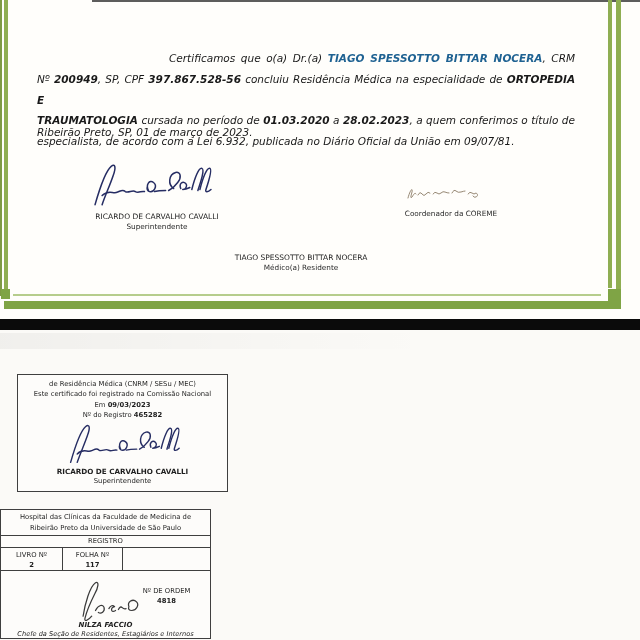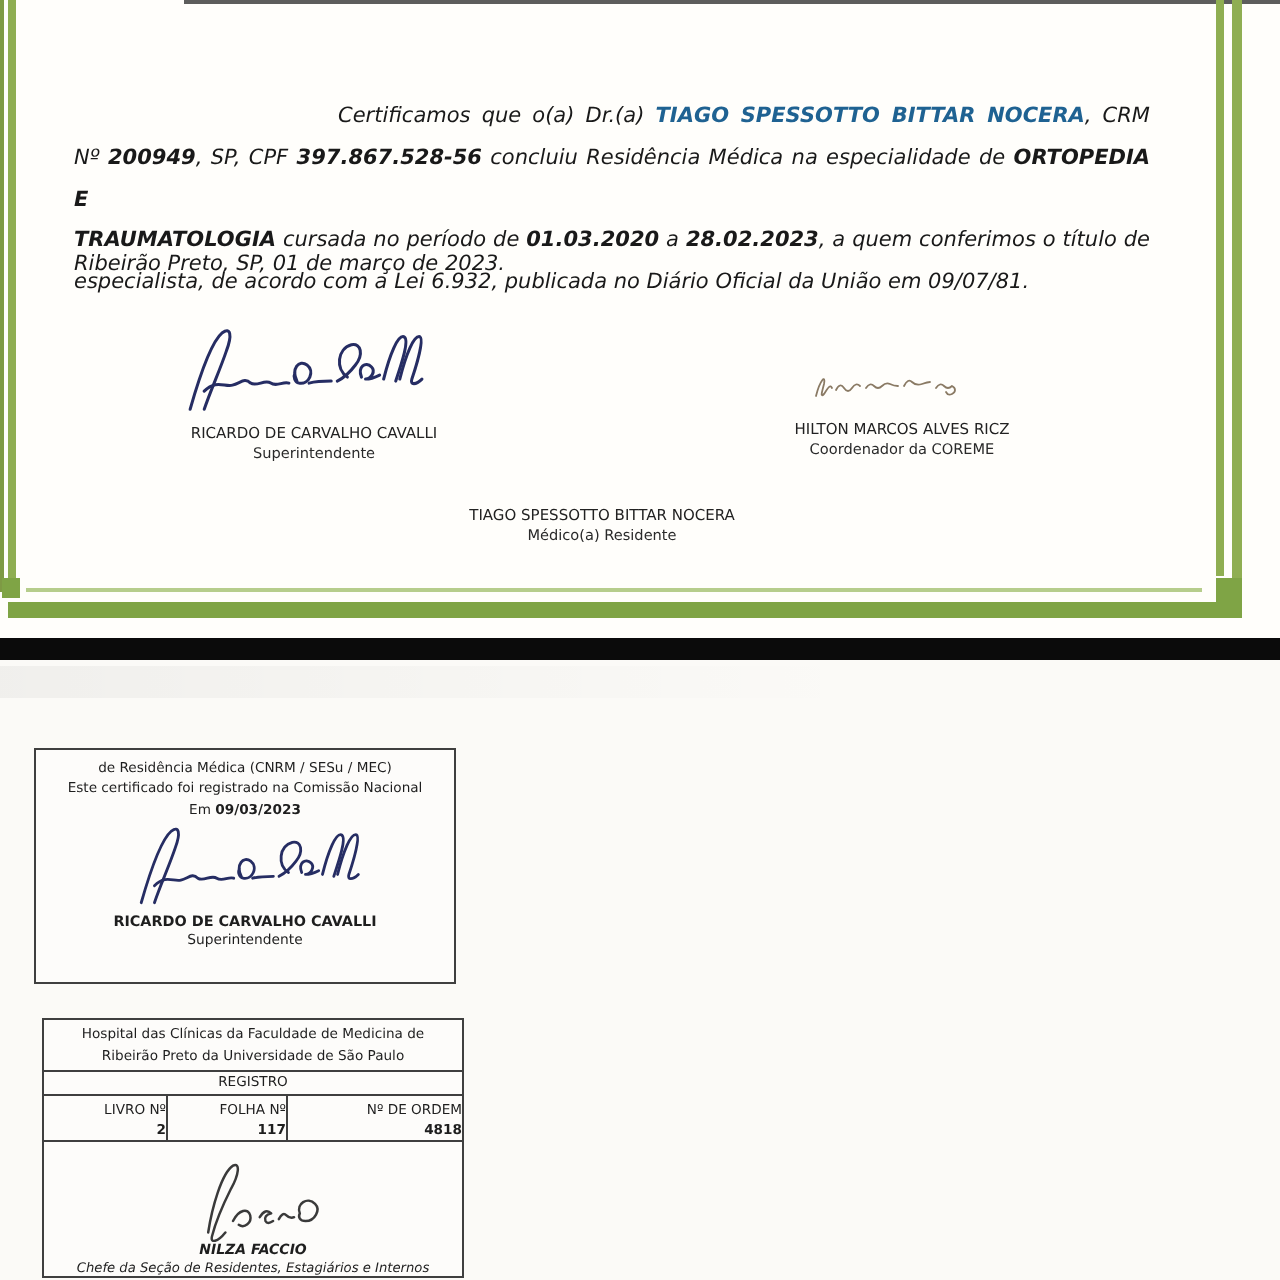--- a/index.html
+++ b/index.html
@@ -46,31 +46,31 @@
   .smudge{position:absolute;left:0;top:333px;width:430px;height:16px;
     background:linear-gradient(90deg,rgba(0,0,0,.045),rgba(0,0,0,0));}
   .regbox{
     position:absolute;left:17px;top:374px;width:211px;height:118px;
     border:1px solid #3f3f3f;background:#fdfcfa;box-sizing:border-box;
     text-align:center;font-size:6.8px;line-height:10.4px;color:#1e1e1e;
   }
   .regbox .pad{padding-top:4px;}
   .regbox svg{display:block;margin:1px auto 0 auto;}
   .hospbox{
-    position:absolute;left:21px;top:509px;width:211px;height:130px;
+    position:absolute;left:0;top:509px;width:211px;height:130px;
     border:1px solid #3f3f3f;background:#fdfcfa;box-sizing:border-box;
     text-align:center;font-size:6.8px;color:#1e1e1e;
   }
   .hb-header{height:23px;border-bottom:1px solid #3f3f3f;line-height:10.8px;padding-top:2px;box-sizing:content-box;}
   .hb-registro{height:11px;border-bottom:1px solid #3f3f3f;line-height:11px;}
   .hb-cols{display:flex;border-bottom:1px solid #3f3f3f;height:22px;}
-  .hb-col{box-sizing:border-box;padding-top:2px;line-height:10px;text-align:right;}
+  .hb-col{box-sizing:border-box;padding-top:2px;line-height:10px;}
   .hb-col.c1{width:62px;border-right:1px solid #3f3f3f;}
   .hb-col.c2{width:60px;border-right:1px solid #3f3f3f;}
-  .hb-col.c3{flex:1;}
+  .hb-col.c3{flex:1;margin-top:36px;}
   .hb-sig{position:relative;height:70px;}
   .hb-sig svg{display:block;margin:8px auto 0 auto;}
   .hb-name{font-weight:bold;font-size:7px;line-height:9px;font-style:italic;}
   .hb-role{font-size:6.6px;line-height:9px;font-style:italic;}
   .regname{font-weight:bold;font-size:7.2px;line-height:11px;margin-top:1px;}
   .regrole{font-size:6.9px;line-height:9px;}
   svg.sig path{fill:none;stroke-linecap:round;stroke-linejoin:round;}
 </style>
 </head>
 <body>
@@ -115,40 +115,40 @@
   <svg class="svgsig sig" style="left:404px;top:183px;" width="82" height="20" viewBox="0 0 82 20">
     <g stroke="#8a7a64" stroke-width="0.9">
       <path d="M4,15 C6,7 9,4 8,9 C7,13 6,16 8,14 C10,11 11,9 12,11"></path>
       <path d="M14,12 q2,-4 4,-1 t4,0 t4,-1"></path>
       <path d="M29,11 q2,-3 4,-1 t4,0 t4,-1 t4,1"></path>
       <path d="M48,10 q2,-4 4,-2 t5,1 t4,-1"></path>
       <path d="M64,11 q2,-3 4,-1 t4,0 c2,1 2,3 0,4 q-2,1 -3,-1"></path>
     </g>
   </svg>
   <div class="sigblock" style="left:371px;top:209px;width:160px;">
-    <div class="signame">HILTON MARCOS ALVES RICZ</div>
     <div class="sigrole">Coordenador da COREME</div>
   </div>
 
   <div class="sigblock" style="left:221px;top:252px;width:160px;">
     <div class="signame">TIAGO SPESSOTTO BITTAR NOCERA</div>
     <div class="sigrole">Médico(a) Residente</div>
   </div>
 </div>
 
 <div class="black-bar"></div>
 
 <div class="back"></div>
 <div class="smudge"></div>
 
 <div class="regbox">
   <div class="pad">
     <div>de Residência Médica (CNRM / SESu / MEC)</div>
     <div>Este certificado foi registrado na Comissão Nacional</div>
     <div><span>Em </span><span class="bold">09/03/2023</span></div>
+    <div><span>Nº do Registro </span><span class="bold">465282</span></div>
   </div>
   <svg class="sig" width="118" height="43" viewBox="0 0 125 44">
     <g stroke="#262d63" stroke-width="1.5" fill="none">
       <path d="M7,42 C11,28 17,9 23,4 C27,1 28,5 25,13 C22,22 17,33 14,42"></path>
       <path d="M14,33 C20,27 24,31 28,30 C32,29 34,26 37,29 C40,31 44,27 47,29 C50,31 53,28 56,29"></path>
       <path d="M60,28 C57,22 61,17 65,20 C69,23 66,30 61,29 C59,28.5 58,26 59,24"></path>
       <path d="M66,29 C70,28 74,28 77,28"></path>
       <path d="M85,26 C79,22 80,12 87,10 C92,9 93,15 89,20 C86,24 82,27 80,28"></path>
       <path d="M92,26 C90,21 94,18 97,21 C99,23 97,27 94,27 C96,27 99,26 101,25"></path>
       <path d="M103,27 C106,15 110,5 113,6 C116,7 112,19 109,28"></path>

